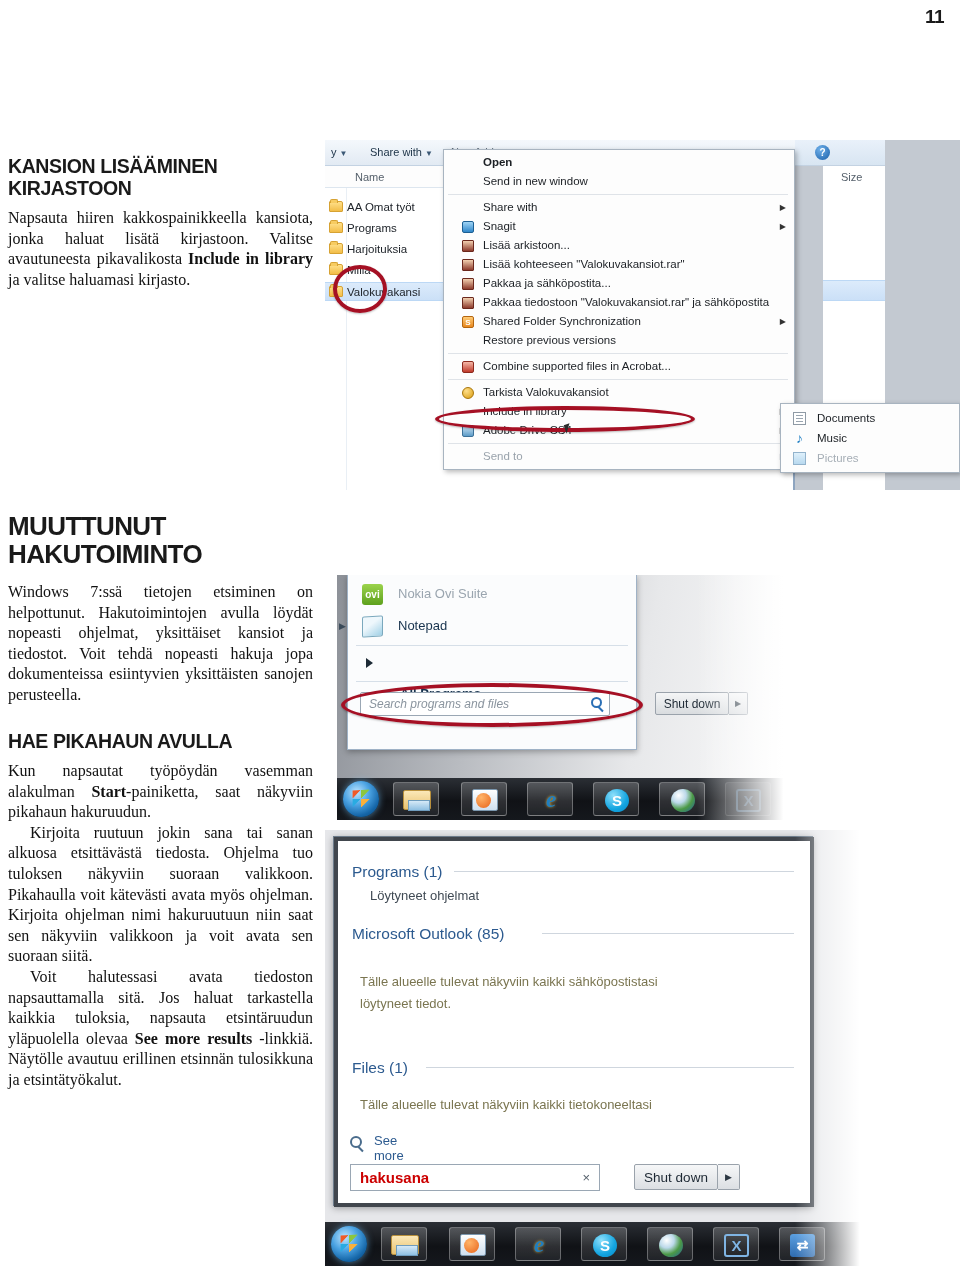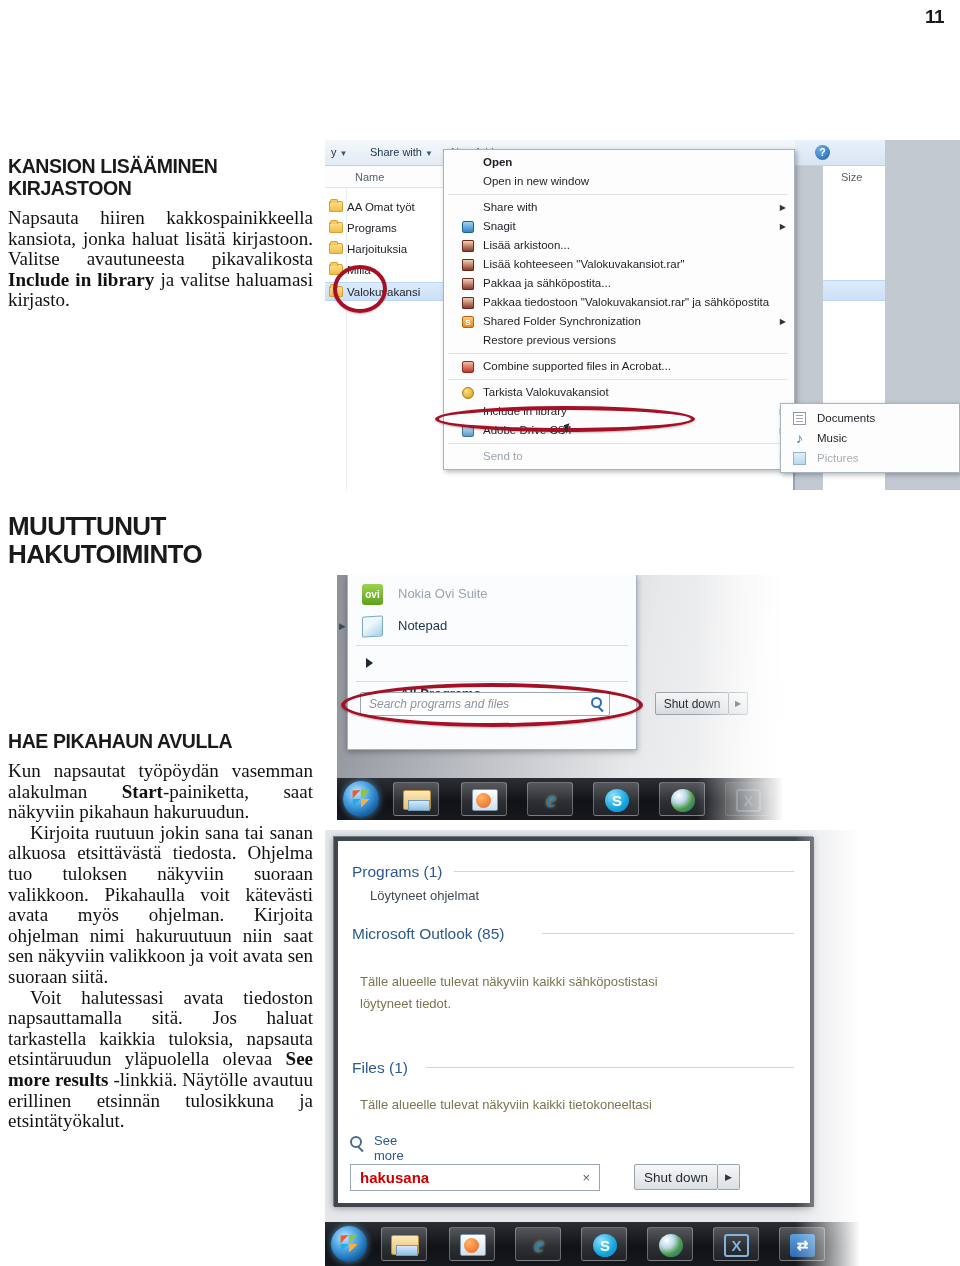--- a/index.html
+++ b/index.html
@@ -26,21 +26,21 @@
     font-weight: 700; font-size: 19.5px; line-height: 22px;
     color: #1a1a1a; letter-spacing: -0.4px;
   }
   h2.big {
     font-family: "Liberation Sans", sans-serif;
     font-weight: 700; font-size: 26px; line-height: 28px;
     color: #1a1a1a; letter-spacing: -0.6px;
   }
   p.body {
     font-family: "Liberation Serif", serif;
-    font-size: 19px; line-height: 20.6px; color: #111;
+    font-size: 16px; line-height: 20.6px; color: #111;
     text-align: justify; text-justify: inter-word;
     hyphens: manual;
   }
   p.body b { font-weight: 700; }
   .indent { text-indent: 22px; }
 
   
   .shot { position: absolute; overflow: hidden; background: #fff; }
 
   
@@ -398,20 +398,21 @@
   <div class="text-col" style="top:155px;">
     <h2 class="sect">
       <span>KANSION LISÄÄMINEN</span><br>
       <span>KIRJASTOON</span>
     </h2>
     <p class="body" style="margin-top:9px;"><span>Napsauta hiiren kakkospainikkeella kansiota, jonka haluat lisätä kirjastoon. Valitse avautuneesta pikavalikosta </span><b>Include in library</b><span> ja valitse haluamasi kirjasto.</span></p>
   </div>
 
   <div class="text-col" style="top:512px;">
     <h2 class="big">MUUTTUNUT HAKUTOIMINTO</h2>
+    <p class="body" style="margin-top:14px;">Windows 7:ssä tietojen etsiminen on helpottunut. Hakutoimintojen avulla löydät nopeasti ohjelmat, yksittäiset kansiot ja tiedostot. Voit tehdä nopeasti hakuja jopa dokumenteissa esiintyvien yksittäisten sanojen perusteella.</p>
   </div>
 
   <div class="text-col" style="top:730px;">
     <h2 class="sect">HAE PIKAHAUN AVULLA</h2>
     <p class="body" style="margin-top:9px;"><span>Kun napsautat työpöydän vasemman alakulman </span><b>Start</b><span>-painiketta, saat näkyviin pikahaun hakuruudun.</span></p>
     <p class="body indent">Kirjoita ruutuun jokin sana tai sanan alkuosa etsittävästä tiedosta. Ohjelma tuo tuloksen näkyviin suoraan valikkoon. Pikahaulla voit kätevästi avata myös ohjelman. Kirjoita ohjelman nimi hakuruutuun niin saat sen näkyviin valikkoon ja voit avata sen suoraan siitä.</p>
     <p class="body indent"><span>Voit halutessasi avata tiedoston napsauttamalla sitä. Jos haluat tarkastella kaikkia tuloksia, napsauta etsintäruudun yläpuolella olevaa </span><b>See more results</b><span> -linkkiä. Näytölle avautuu erillinen etsinnän tulosikkuna ja etsintätyökalut.</span></p>
   </div>
 
   <div class="shot" id="shot1">
@@ -470,21 +471,21 @@
         <div class="selband"></div>
       </div>
       <div class="size-hdr">Size</div>
     </div>
 
     <div class="ctx">
       <div class="ctx-item bold">
         <span>Open</span>
       </div>
       <div class="ctx-item">
-        <span>Open in new window</span>
+        <span>Send in new window</span>
       </div>
       <div class="ctx-sep"></div>
       <div class="ctx-item">
         <span>Share with</span>
         <span class="arrow">▶</span>
       </div>
       <div class="ctx-item">
         <span class="ci snagit"></span>
         <span>Snagit</span>
         <span class="arrow">▶</span>

